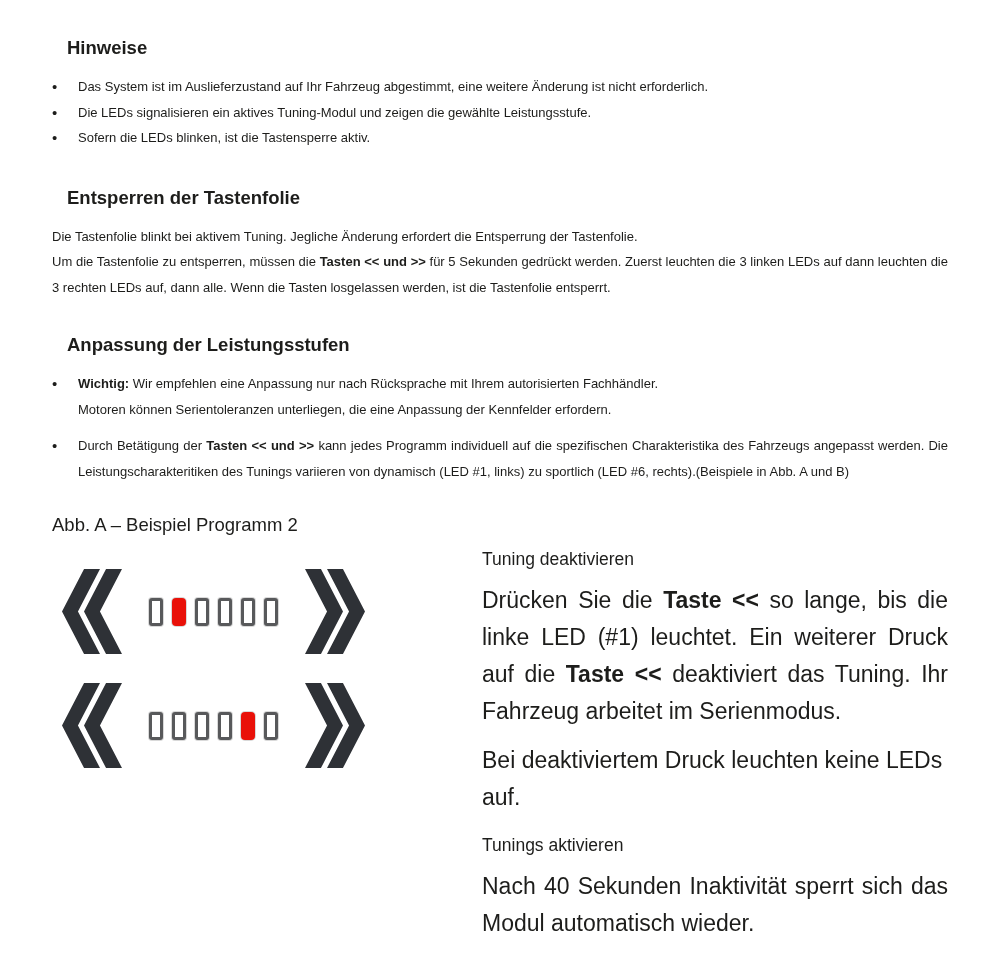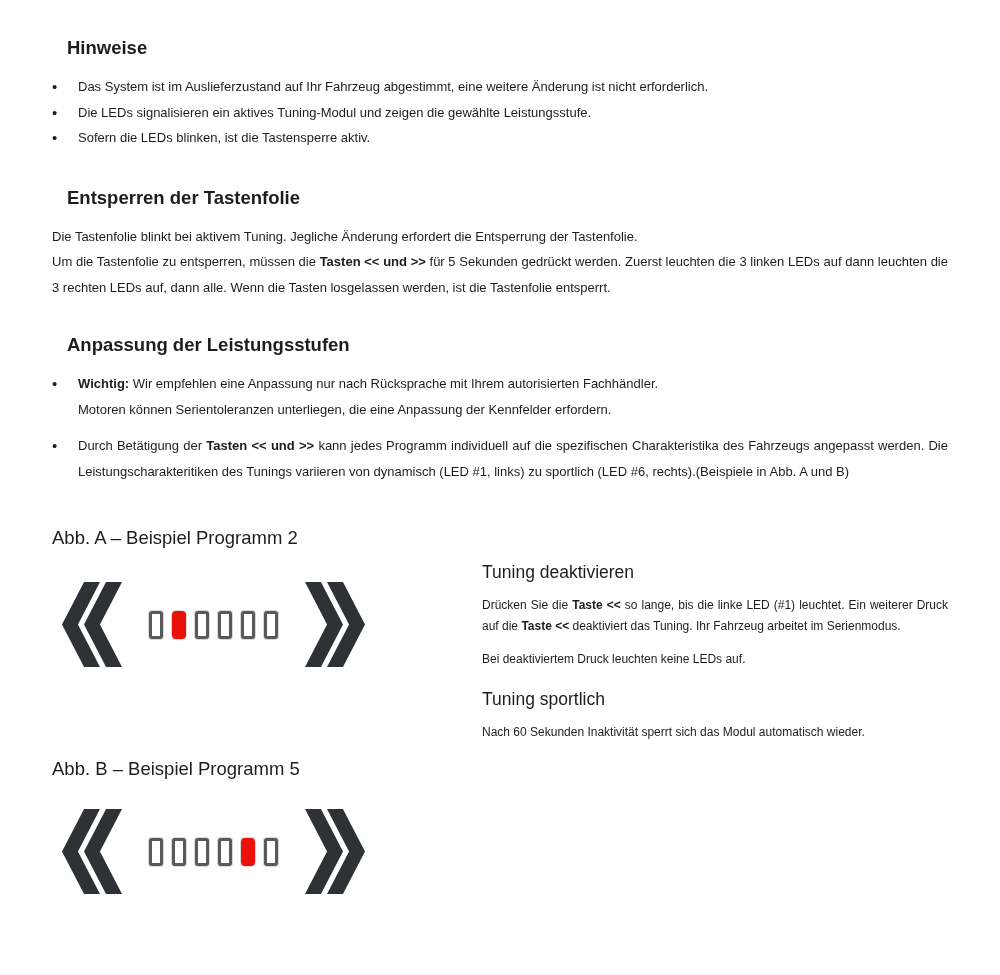--- a/index.html
+++ b/index.html
@@ -24,21 +24,21 @@
   .bullet-row { display: flex; align-items: flex-start; }
   .bullet-marker { flex: none; width: 26px; font-size: 15px; line-height: 25.5px; }
   .bullet-body { flex: 1; min-width: 0; }
 
   .mt-sec { margin-top: 36px; }
 
   
   .para-block { margin-top: 4px; }
 
   
-  .figure-row { display: flex; margin-top: 43px; }
+  .figure-row { display: flex; margin-top: 30px; }
   .fig-col { flex: none; width: 430px; }
   .text-col { flex: 1; min-width: 0; }
 
   .fig-caption { font-size: 18.5px; line-height: 22px; }
 
   .led-display { display: flex; align-items: center; margin-left: 10px; margin-top: 33px; height: 85px; }
   .chev-pair { display: flex; flex: none; }
   .chev { width: 38px; height: 85px; background: var(--chevron, #2e3136); }
   .chev + .chev { margin-left: -16px; }
   .chev.left  { clip-path: polygon(100% 0, 58% 0, 0 50%, 58% 100%, 100% 100%, 42% 50%); }
@@ -51,21 +51,21 @@
     box-shadow: 0 0 0 1px #d9d9d9;
   }
   .led.on {
     border-color: var(--led-red, #e91109);
     background: var(--led-red, #e91109);
     border-radius: 4px;
   }
 
   
   .rc-heading { font-size: 17.5px; font-weight: 400; line-height: 22px; margin-top: 34px; }
-  .rc-para { font-size: 12px; line-height: 21px; margin-top: 12px; }
+  .rc-para { font-size: 23px; line-height: 37px; margin-top: 12px; }
 
   .fig-b-caption { margin-top: 91px; }
   .fig-b-display { margin-top: 29px; }
 </style>
 </head>
 <body>
 
 <div class="page">
 
   <h3 class="sec-heading">Hinweise</h3>
@@ -121,21 +121,20 @@
             <div class="led"></div>
             <div class="led"></div>
             <div class="led"></div>
           </div>
         <div class="chev-pair">
           <div class="chev right"></div>
           <div class="chev right"></div>
         </div>
       </div>
 
-      <div class="fig-caption fig-b-caption">Abb. B – Beispiel Programm 5</div>
       <div class="led-display fig-b-display">
         <div class="chev-pair">
           <div class="chev left"></div>
           <div class="chev left"></div>
         </div>
         <div class="led-strip">
             <div class="led"></div>
             <div class="led"></div>
             <div class="led"></div>
             <div class="led"></div>
@@ -147,18 +146,18 @@
           <div class="chev right"></div>
         </div>
       </div>
     </div>
 
     <div class="text-col">
       <div class="rc-heading">Tuning deaktivieren</div>
       <div class="rc-para justify rich"><span>Drücken Sie die </span><span class="b">Taste &lt;&lt;</span><span> so lange, bis die linke LED (#1) leuchtet. Ein weiterer Druck auf die </span><span class="b">Taste &lt;&lt;</span><span> deaktiviert das Tuning. Ihr Fahrzeug arbeitet im Serienmodus.</span></div>
       <div class="rc-para rich"><span>Bei deaktiviertem Druck leuchten keine LEDs auf.</span></div>
 
-      <div class="rc-heading" style="margin-top:18px;">Tuning sportlich</div>
-      <div class="rc-para justify rich"><span>Nach 60 Sekunden Inaktivität sperrt sich das Modul automatisch wieder.</span></div>
+      <div class="rc-heading" style="margin-top:18px;">Tunings aktivieren</div>
+      <div class="rc-para justify rich"><span>Nach 40 Sekunden Inaktivität sperrt sich das Modul automatisch wieder.</span></div>
     </div>
 
   </div>
 </div>
 
 </body></html>

